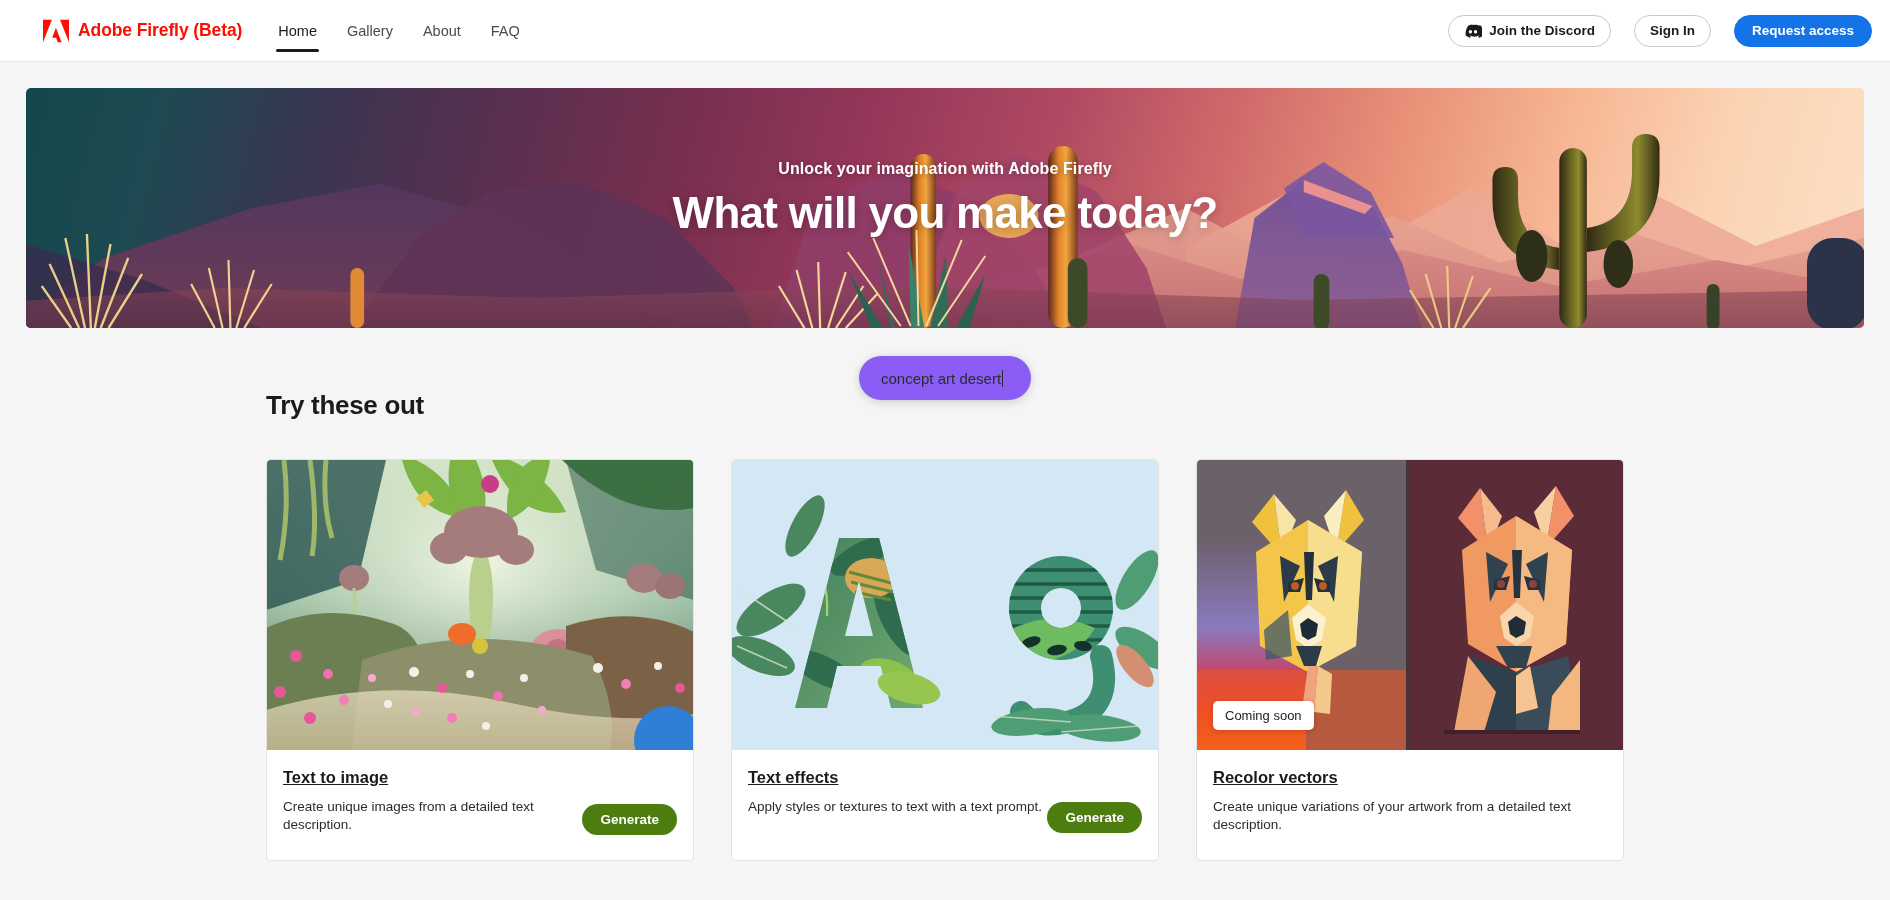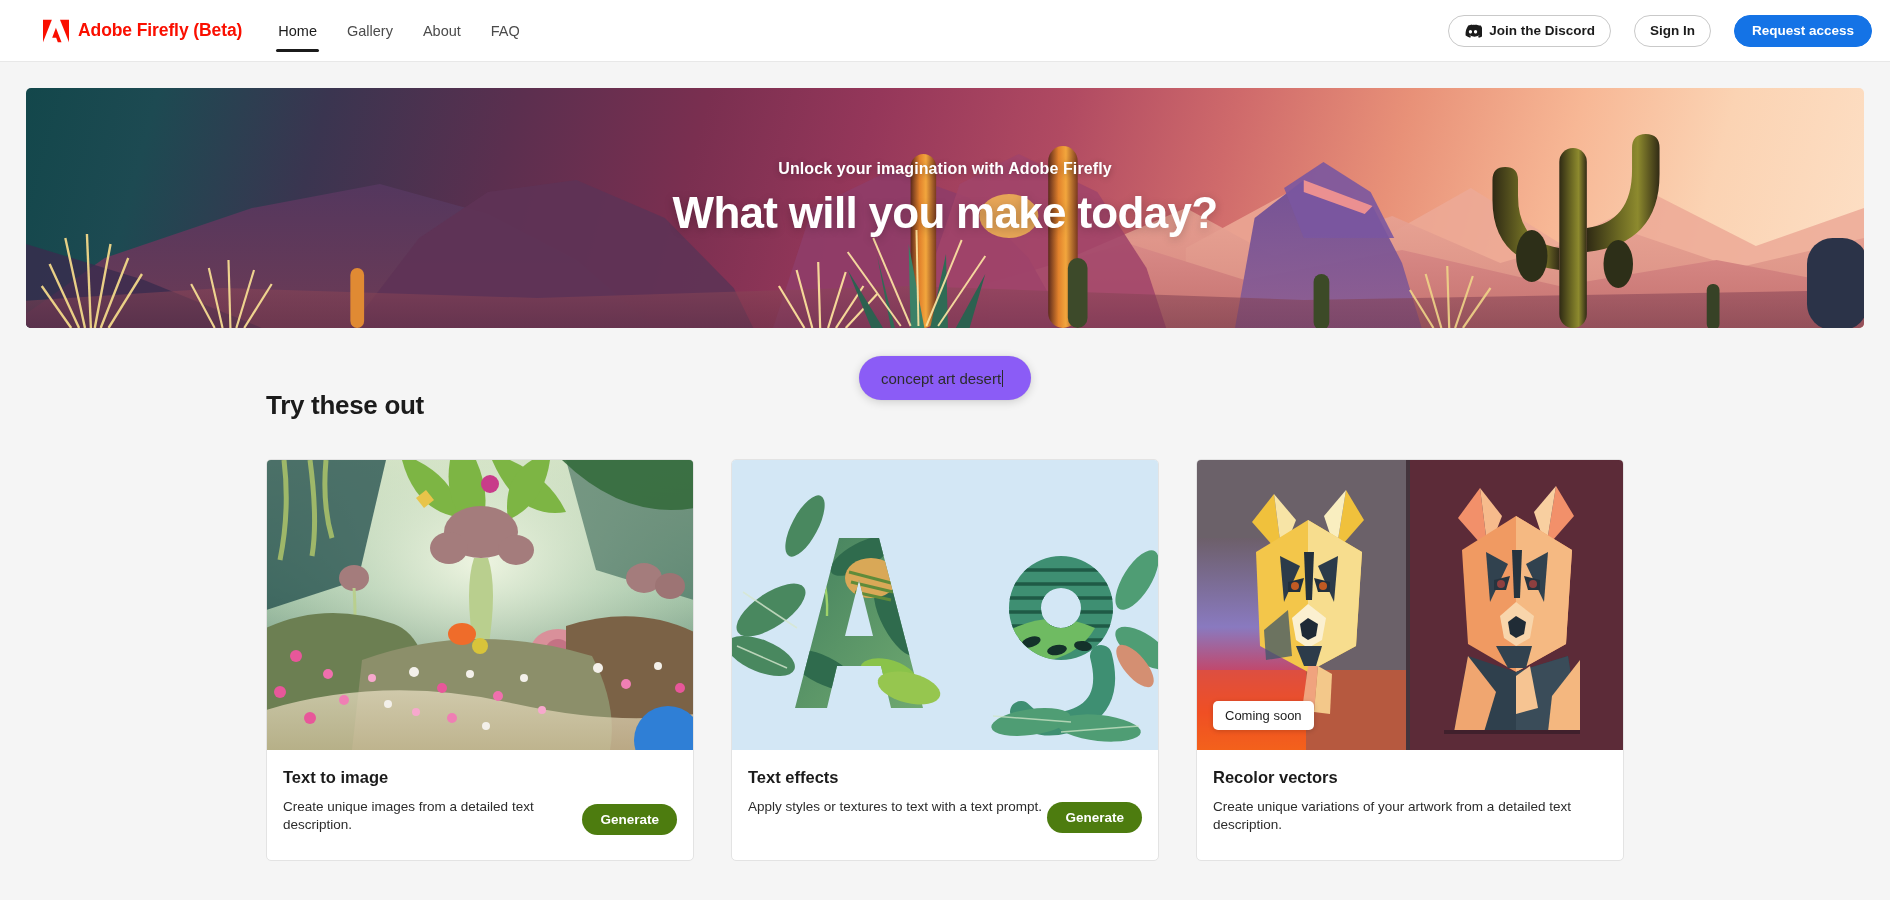--- a/index.html
+++ b/index.html
@@ -104,21 +104,21 @@
   }
   .sec-sub { margin-top: 16px; font-size: 14.5px; color: #2c2c2c; }
 
   .cards { display: flex; gap: 37px; margin-top: 38px; }
   .card {
     width: 433px; background: #ffffff; border: 1px solid #e3e3e3;
     border-radius: 5px; overflow: hidden; display: flex; flex-direction: column;
   }
   .card-media { position: relative; height: 290px; overflow: hidden; }
   .card-body { padding: 18px 16px 26px 16px; position: relative; min-height: 108px; }
-  .card-title { font-size: 16.5px; font-weight: bold; color: #1b1b1b; }
+  .card-title { font-size: 16.5px; font-weight: bold; color: #1b1b1b; text-decoration: underline; }
   .card-desc { margin-top: 11px; font-size: 13.5px; color: #2c2c2c; max-width: 310px; line-height: 1.35; }
   .gen-btn {
     position: absolute; right: 16px; bottom: 25px;
     height: 31px; padding: 0 18px; border-radius: 16px; border: none;
     background: #4d7c0f; color: #fff; font-size: 13.5px; font-weight: bold;
     cursor: pointer; display: inline-flex; align-items: center;
     font-family: "Liberation Sans", sans-serif;
   }
   .badge {
     position: absolute; left: 16px; bottom: 20px; z-index: 4;

